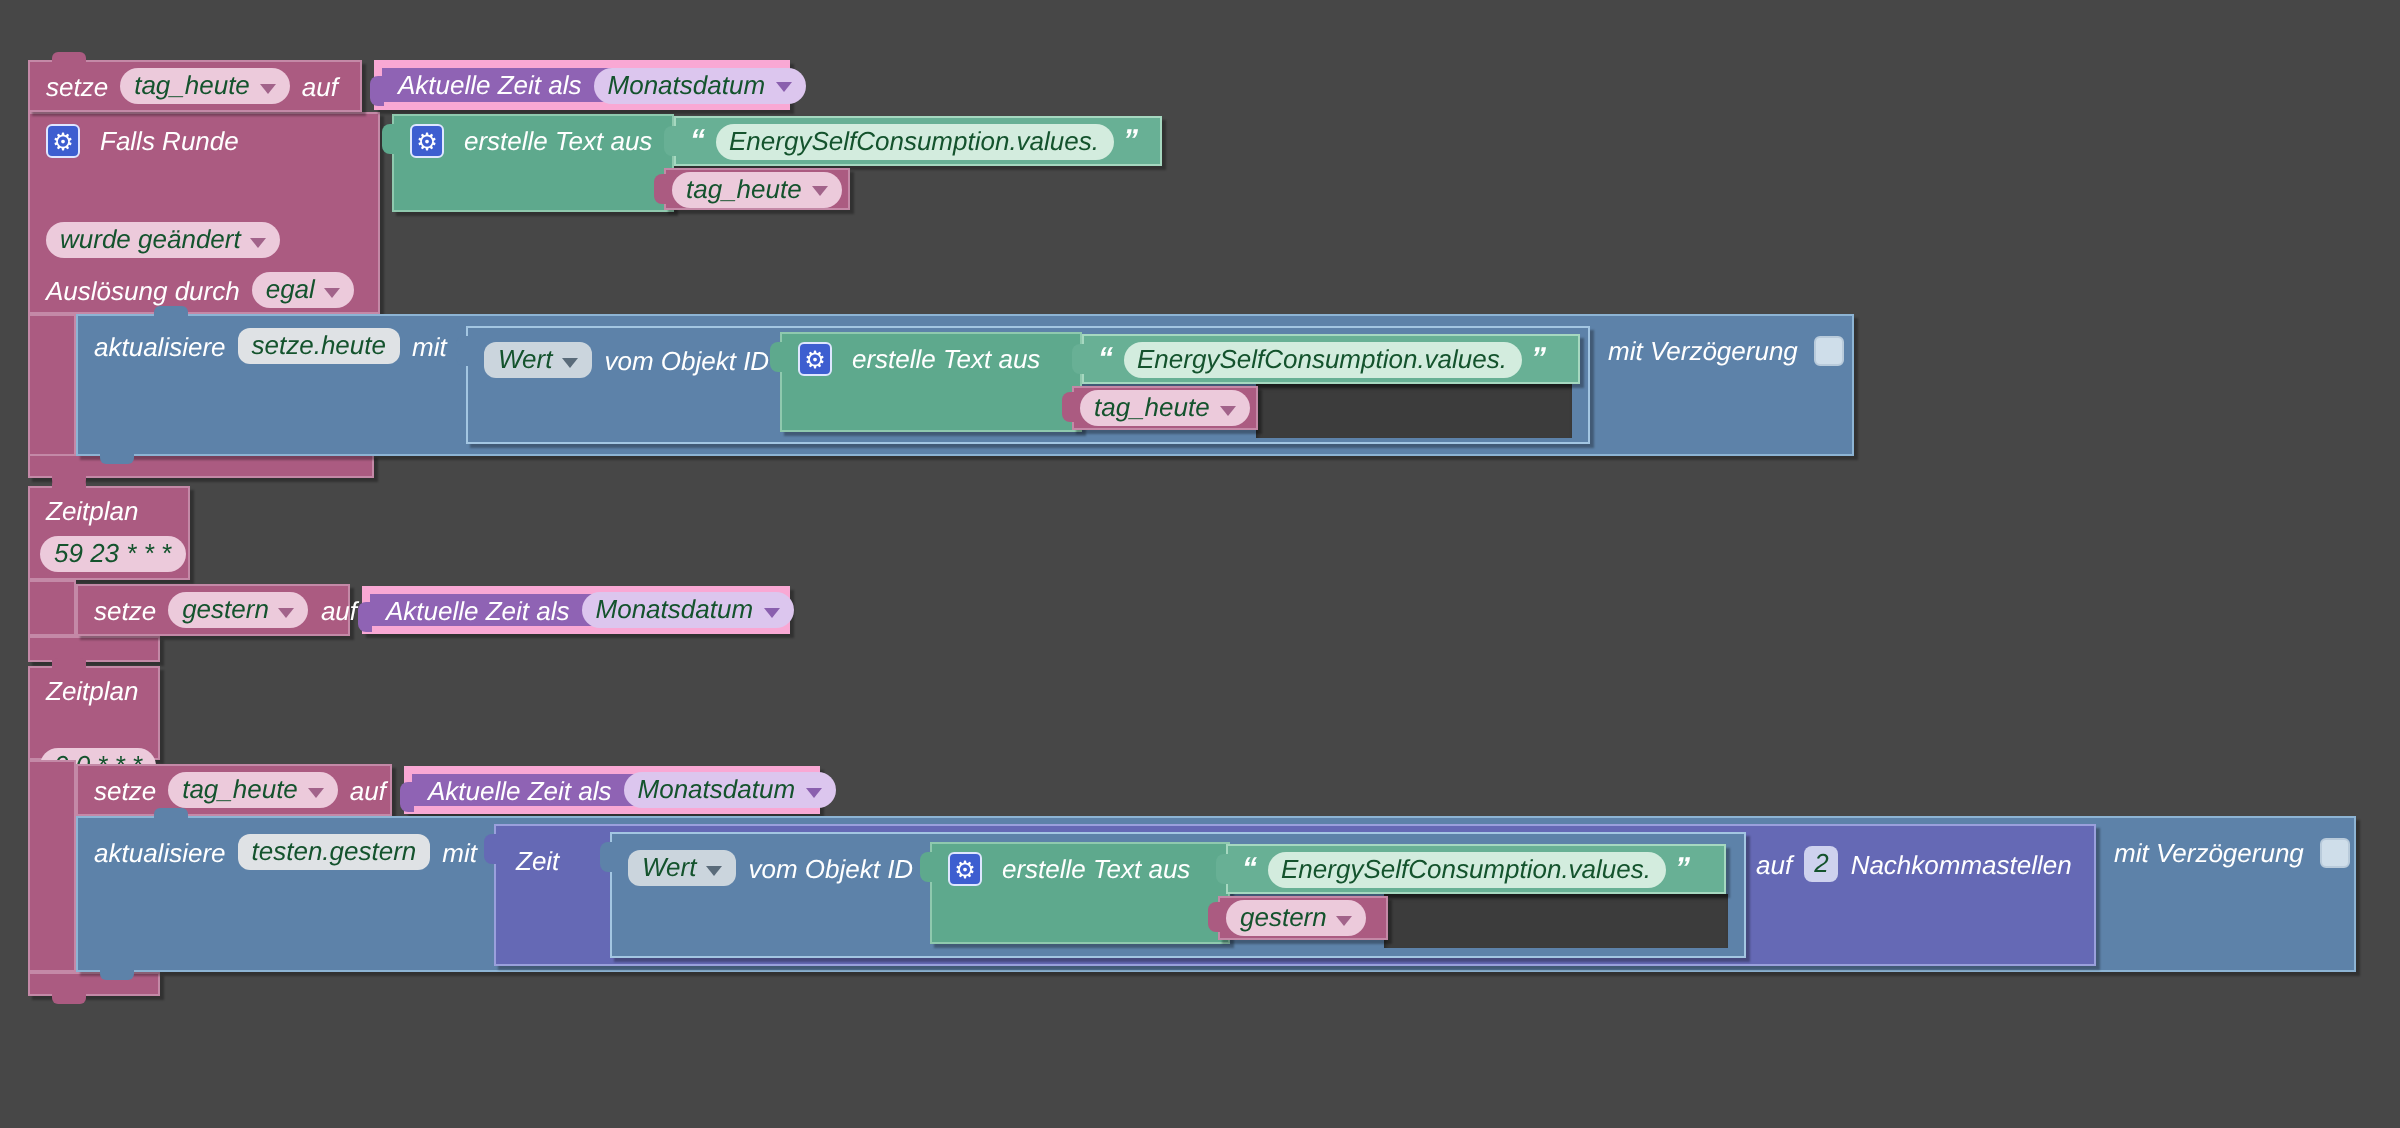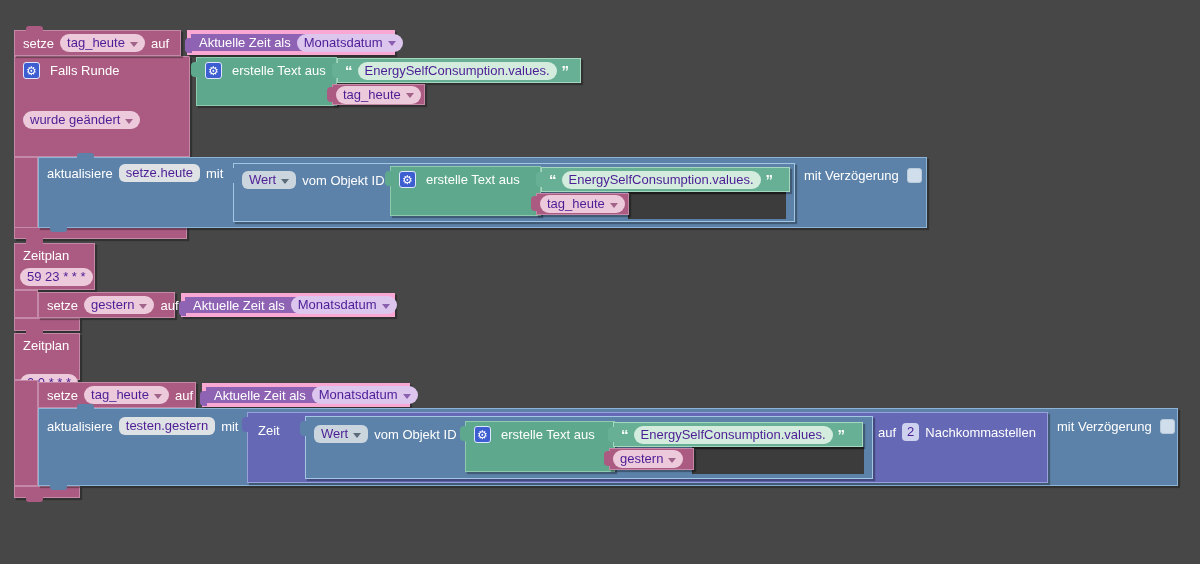--- a/index.html
+++ b/index.html
@@ -1,28 +1,28 @@
 <!DOCTYPE html>
 <html style="--workspace: #474747; --block-pink: #ab5b81; --block-purple: #8f63b4; --block-green: #5ea98d; --block-green-light: #68b095; --block-blue: #5d82a9; --block-indigo: #6569b5; --gear-icon-bg: #3d5ed0;"><head>
 <meta charset="utf-8">
 <style>
   html,body{margin:0;padding:0;background:var(--workspace,#474747);}
   .ws{position:relative;width:1200px;height:564px;background:var(--workspace,#474747);overflow:hidden;
       font-family:"Liberation Sans",sans-serif;}
-  .blk{position:absolute;box-sizing:border-box;font-size:13px;color:#fff;white-space:nowrap;}
+  .blk{position:absolute;box-sizing:border-box;font-size:13px;color:#fff;white-space:nowrap;font-style:italic;}
   .pink{background:var(--block-pink,#ab5b81);border:1px solid #c489a7;}
   .purple{background:var(--block-purple,#8f63b4);border:1px solid #b document692d8;}
   .purple{background:var(--block-purple,#8f63b4);border:4px solid #f9a8d4;}
   .green{background:var(--block-green,#5ea98d);border:1px solid #8fc9ae;}
   .green2{background:var(--block-green-light,#68b095);border:1px solid #a6d8c0;}
   .blue{background:var(--block-blue,#5d82a9);border:1px solid #8db4d4;}
   .indigo{background:var(--block-indigo,#6569b5);border:1px solid #9aa0dc;}
   .shadow{box-shadow:2px 2px 1px rgba(0,0,0,.30);}
   .row{display:flex;align-items:center;gap:6px;padding:0 8px;height:100%;}
-  .pill{display:inline-flex;align-items:center;gap:5px;background:#eccadb;color:#4c1d95;
+  .pill{display:inline-flex;align-items:center;gap:5px;background:#eccadb;color:#14532d;
         border-radius:10px;padding:0 7px;height:18px;line-height:18px;font-size:13px;}
   .p-pink{background:#eccadb;}
   .p-purple{background:#dcc6ee;}
   .p-green{background:#d3ecde;}
   .p-gray{background:#dfe2e5;border-radius:6px;}
   .p-blue{background:#cbd5dd;border-radius:6px;}
   .p-ind{background:#ced2ee;border-radius:4px;padding:0 5px;}
   .arr{width:0;height:0;border-left:4px solid transparent;border-right:4px solid transparent;
        border-top:5px solid #9c5e82;margin-top:2px;}
   .a-pink{border-top-color:#a2638a;}
@@ -48,20 +48,27 @@
     <div class="abs" style="left:8px;top:5px;gap:10px">
       <span class="gear">⚙</span>
       <span>Falls Runde</span>
     </div>
     <div class="abs" style="left:8px;top:54px">
       <span class="pill p-pink">
         <span>wurde geändert</span>
         <span class="arr a-pink"></span>
       </span>
     </div>
+    <div class="abs" style="left:8px;top:79px">
+      <span>Auslösung durch</span>
+      <span class="pill p-pink">
+        <span>egal</span>
+        <span class="arr a-pink"></span>
+      </span>
+    </div>
   </div>
 
   <div class="blk pink" style="left:14px;top:157px;width:24px;height:71px"></div>
   <div class="blk pink shadow" style="left:14px;top:227px;width:173px;height:12px">
     <span class="tab-b"></span>
   </div>
 
   <div class="blk pink shadow" style="left:14px;top:30px;width:167px;height:26px">
     <span class="tab-t"></span>
     <div class="row">

